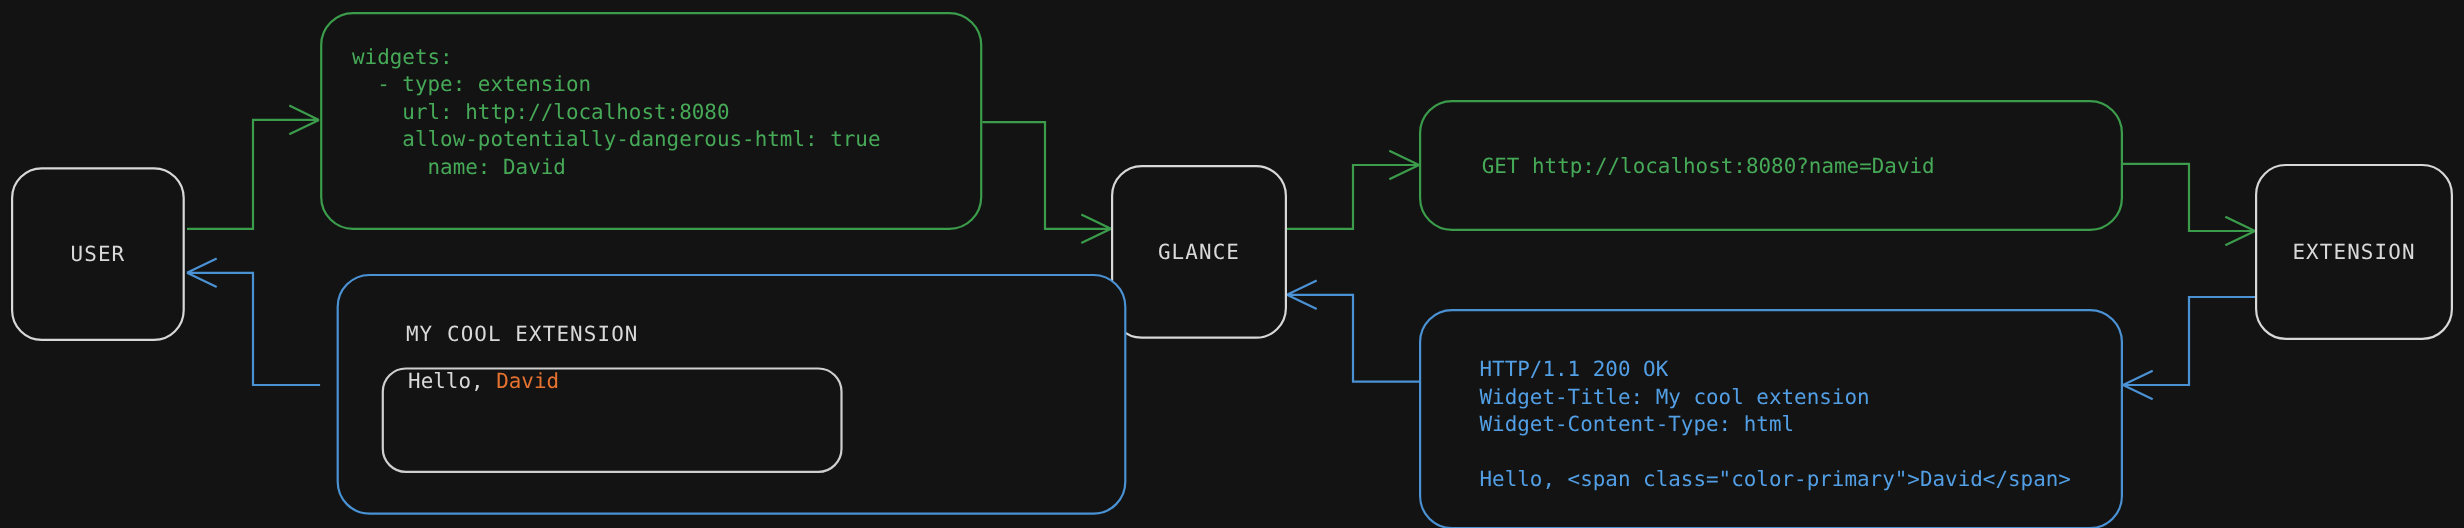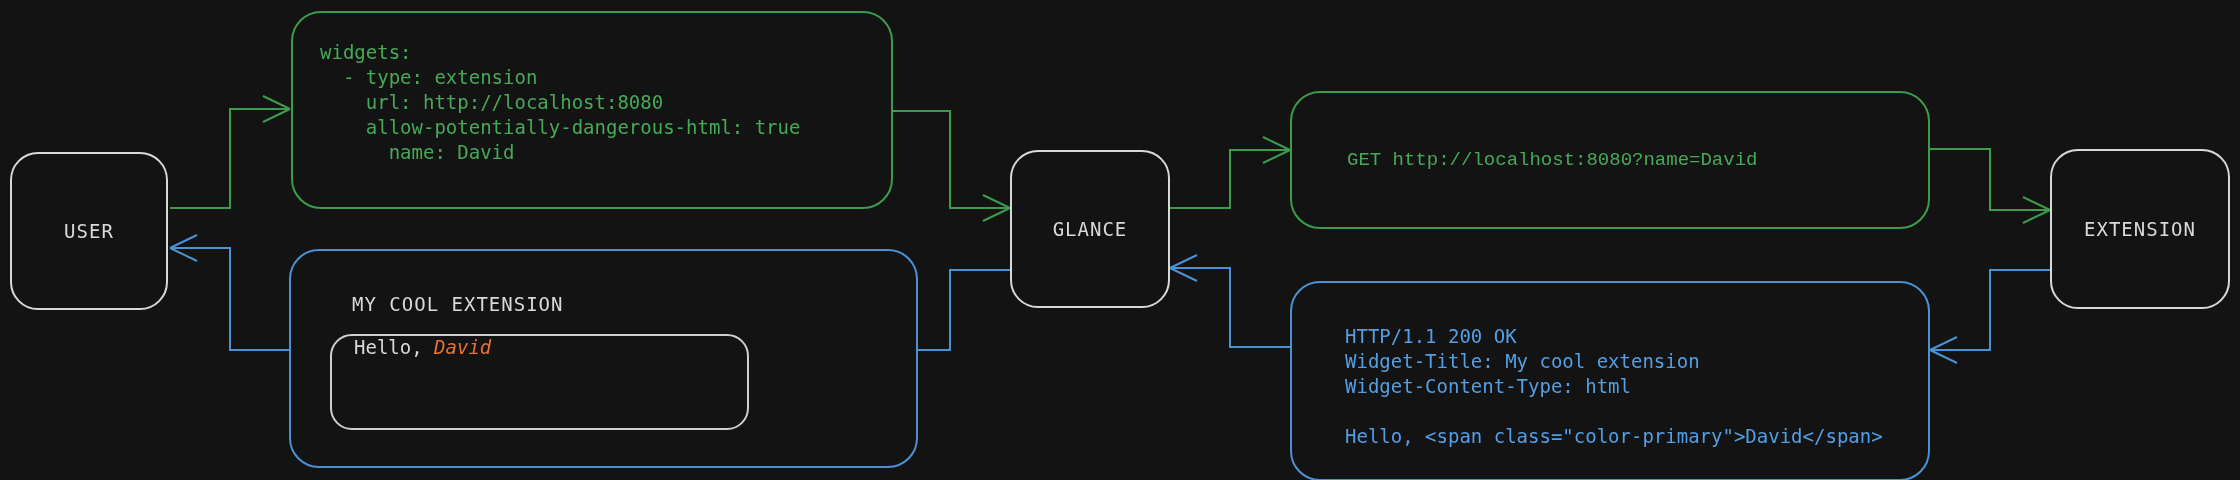--- a/index.html
+++ b/index.html
@@ -34,21 +34,21 @@
     position:absolute; left:61px; top:41px; height:25px; line-height:25px;
     color:var(--neutral-text); font-size:19px; white-space:pre; letter-spacing:1px;
   }
   .greeting-card{
     position:absolute; left:39px; top:83px; width:419px; height:96px;
     box-sizing:border-box; border:2px solid #CFCFCF; border-radius:22px;
     display:flex; align-items:flex-start; padding-left:22px;
     font-size:19px; white-space:pre;
   }
   .greet-prefix{color:var(--neutral-text);}
-  .greet-name{color:var(--orange);font-style:italic;}
+  .greet-name{color:var(--orange);}
 </style>
 </head>
 <body>
 
 <div class="canvas">
 
   <svg class="connectors" viewBox="0 0 2240 480" fill="none" stroke-width="2">
 
     <path stroke="var(--green)" d="M170 208 H230 V109 H290 M263 96 L290 109 M263 122 L290 109"></path>
     <path stroke="var(--green)" d="M893 111 H950 V208 H1010 M983 195 L1010 208 M983 221 L1010 208"></path>
@@ -72,38 +72,38 @@
       <div class="ln">    url: http://localhost:8080</div>
       <div class="ln">    allow-potentially-dangerous-html: true</div>
       <div class="ln">      name: David</div>
     </div>
   </div>
 
   <div class="box node" style="left:1010px; top:150px; width:160px; height:158px;">
     <span>GLANCE</span>
   </div>
 
-  <div class="box msg green" style="left:1290px; top:91px; width:640px; height:138px;font-family:Liberation Mono, monospace;">
+  <div class="box msg green" style="left:1290px; top:91px; width:640px; height:119px;">
     <div class="request-inner">GET http://localhost:8080?name=David</div>
   </div>
 
   <div class="box node" style="left:2050px; top:149px; width:180px; height:160px;">
     <span>EXTENSION</span>
   </div>
 
   <div class="box msg blue" style="left:1290px; top:249px; width:640px; height:200px;margin-top:32px;">
     <div class="codeblock blue-code" style="left:53px; top:41px;">
       <div class="ln">HTTP/1.1 200 OK</div>
       <div class="ln">Widget-Title: My cool extension</div>
       <div class="ln">Widget-Content-Type: html</div>
       <div class="ln"></div>
       <div class="ln">Hello, &lt;span class="color-primary"&gt;David&lt;/span&gt;</div>
     </div>
   </div>
 
-  <div class="box msg blue" style="left:289px; top:249px; width:629px; height:219px;">
+  <div class="box msg blue" style="left:306px; top:249px; width:718px; height:219px;">
     <div class="widget-title">MY COOL EXTENSION</div>
     <div class="greeting-card">
       <span class="greet-prefix">Hello, </span><span class="greet-name">David</span>
     </div>
   </div>
 
 </div>
 
 </body></html>

